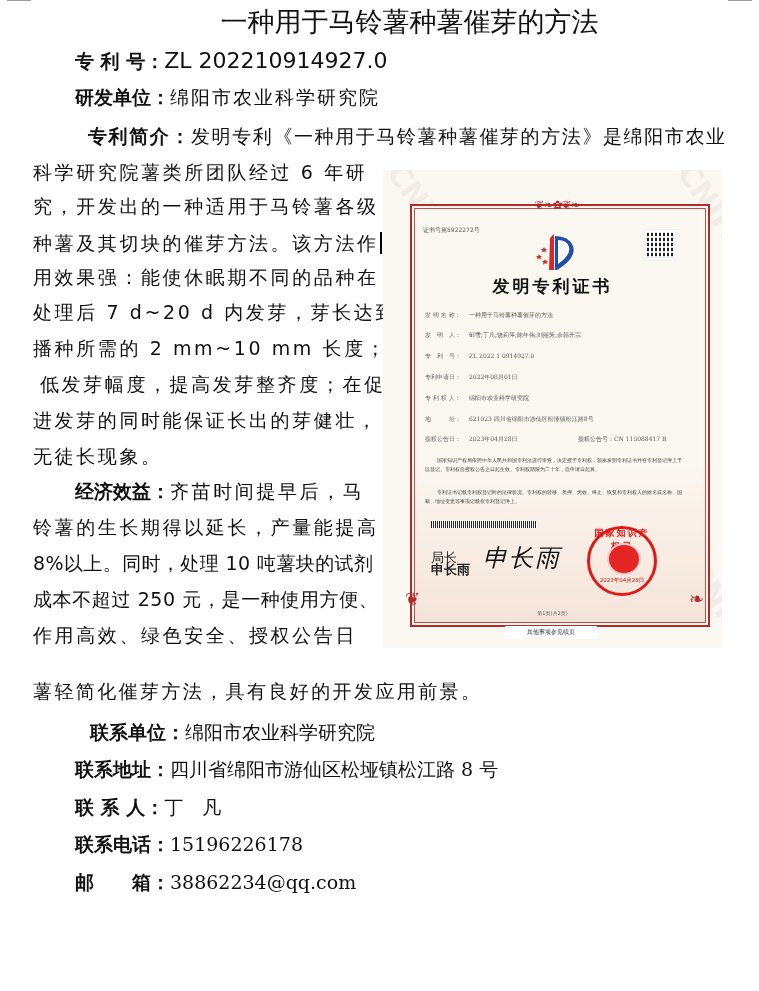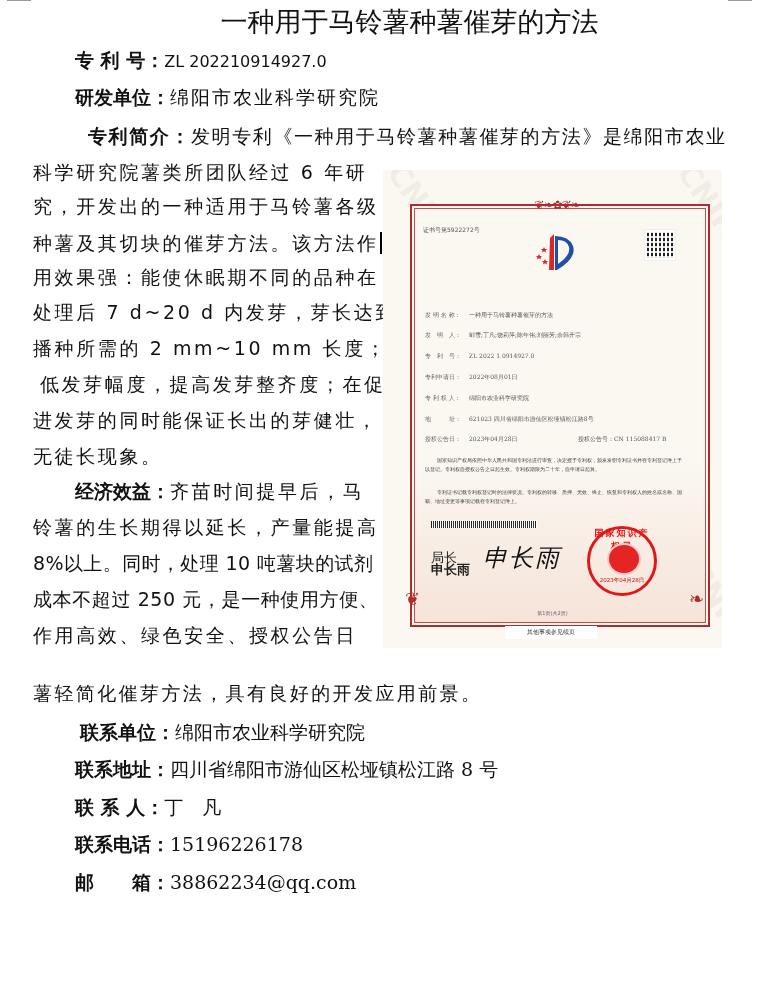--- a/index.html
+++ b/index.html
@@ -61,21 +61,21 @@
 </style>
 </head>
 <body>
 
 <div class="corner-mark" style="left:7px; width:24px;"></div>
 <div class="corner-mark" style="left:728px; width:24px;"></div>
 
 <div class="title">一种用于马铃薯种薯催芽的方法</div>
 
 <div class="line" style="left:75px; top:48px;">
-  <span class="lbl">专 利 号：</span><span class="val" style="font-size:16px;">ZL 202210914927.0</span>
+  <span class="lbl">专 利 号：</span><span class="val" style="font-size:22px;">ZL 202210914927.0</span>
 </div>
 
 <div class="line" style="left:75px; top:85px;">
   <span class="lbl">研发单位：</span><span class="val" style="letter-spacing:2px;">绵阳市农业科学研究院</span>
 </div>
 
 <div class="line" style="left:88px; top:124px; letter-spacing:1.6px;">
   <span class="lbl">专利简介：</span><span class="val">发明专利《一种用于马铃薯种薯催芽的方法》是绵阳市农业</span>
 </div>
 
@@ -89,23 +89,23 @@
 <div class="para" style="top:411px;text-align:center;">进发芽的同时能保证长出的芽健壮，</div>
 <div class="para" style="top:447px;">无徒长现象。</div>
 
 <div class="para" style="top:482px; left:75px;">
   <span class="lbl" style="letter-spacing:0;">经济效益：</span><span>齐苗时间提早后，马</span>
 </div>
 <div class="para" style="top:518px;">铃薯的生长期得以延长，产量能提高</div>
 <div class="para" style="top:554px; letter-spacing:0.4px;">8%以上。同时，处理 10 吨薯块的试剂</div>
 <div class="para" style="top:590px; letter-spacing:0.6px;">成本不超过 250 元，是一种使用方便、</div>
 <div class="para" style="top:626px;">作用高效、绿色安全、授权公告日</div>
-<div class="para" style="top:684px; letter-spacing:2.4px;">薯轻简化催芽方法，具有良好的开发应用前景。</div>
+<div class="para" style="top:684px; letter-spacing:2.4px;font-family:Liberation Mono, monospace;">薯轻简化催芽方法，具有良好的开发应用前景。</div>
 
-<div class="line" style="left:80px; top:720px;">
+<div class="line" style="left:90px; top:720px;">
   <span class="lbl">联系单位：</span><span class="serif">绵阳市农业科学研究院</span>
 </div>
 <div class="line" style="left:75px; top:757px;">
   <span class="lbl">联系地址：</span><span class="serif">四川省绵阳市游仙区松垭镇松江路 8 号</span>
 </div>
 <div class="line" style="left:75px; top:795px;text-align:right;">
   <span class="lbl">联 系 人：</span><span class="serif">丁　凡</span>
 </div>
 <div class="line" style="left:75px; top:832px;">
   <span class="lbl">联系电话：</span><span class="serif">15196226178</span>
@@ -131,20 +131,21 @@
   <svg class="logo" viewBox="0 0 46 40">
     <polygon points="6,22 7,24 9,24 7.5,25.5 8,27.5 6,26.3 4,27.5 4.5,25.5 3,24 5,24" fill="#d62828"></polygon>
     <polygon points="11,15 12,17 14,17 12.5,18.5 13,20.5 11,19.3 9,20.5 9.5,18.5 8,17 10,17" fill="#d62828"></polygon>
     <polygon points="12,27 13,29 15,29 13.5,30.5 14,32.5 12,31.3 10,32.5 10.5,30.5 9,29 11,29" fill="#d62828"></polygon>
     <polygon points="17,6 21,2 21,38 16,38" fill="#d62828"></polygon>
     <path d="M22,4 L22,38 L24,38 Q44,26 40,14 Q36,4 22,4 Z M25,8 Q34,8 36,15 Q38,23 25,32 Z" fill="#1f4fa8"></path>
   </svg>
 
   <div class="qr"></div>
 
+  <div class="cert-title">发明专利证书</div>
 
   <div class="field" style="top:141px;"><span class="k">发 明 名 称：</span><span>一种用于马铃薯种薯催芽的方法</span></div>
   <div class="field" style="top:161px;"><span class="k">发　明　人：</span><span>邹雪;丁凡;饶莉萍;陈年伟;刘丽芳;余韩开宗</span></div>
   <div class="field" style="top:182px;"><span class="k">专　利　号：</span><span>ZL 2022 1 0914927.0</span></div>
   <div class="field" style="top:203px;"><span class="k">专利申请日：</span><span>2022年08月01日</span></div>
   <div class="field" style="top:224px;"><span class="k">专 利 权 人：</span><span>绵阳市农业科学研究院</span></div>
   <div class="field" style="top:245px;"><span class="k">地　　　址：</span><span>621023 四川省绵阳市游仙区松垭镇松江路8号</span></div>
   <div class="field" style="top:265px;"><span class="k">授权公告日：</span><span>2023年04月28日</span></div>
   <div class="field2" style="top:265px;">授权公告号：CN 115088417 B</div>
 

